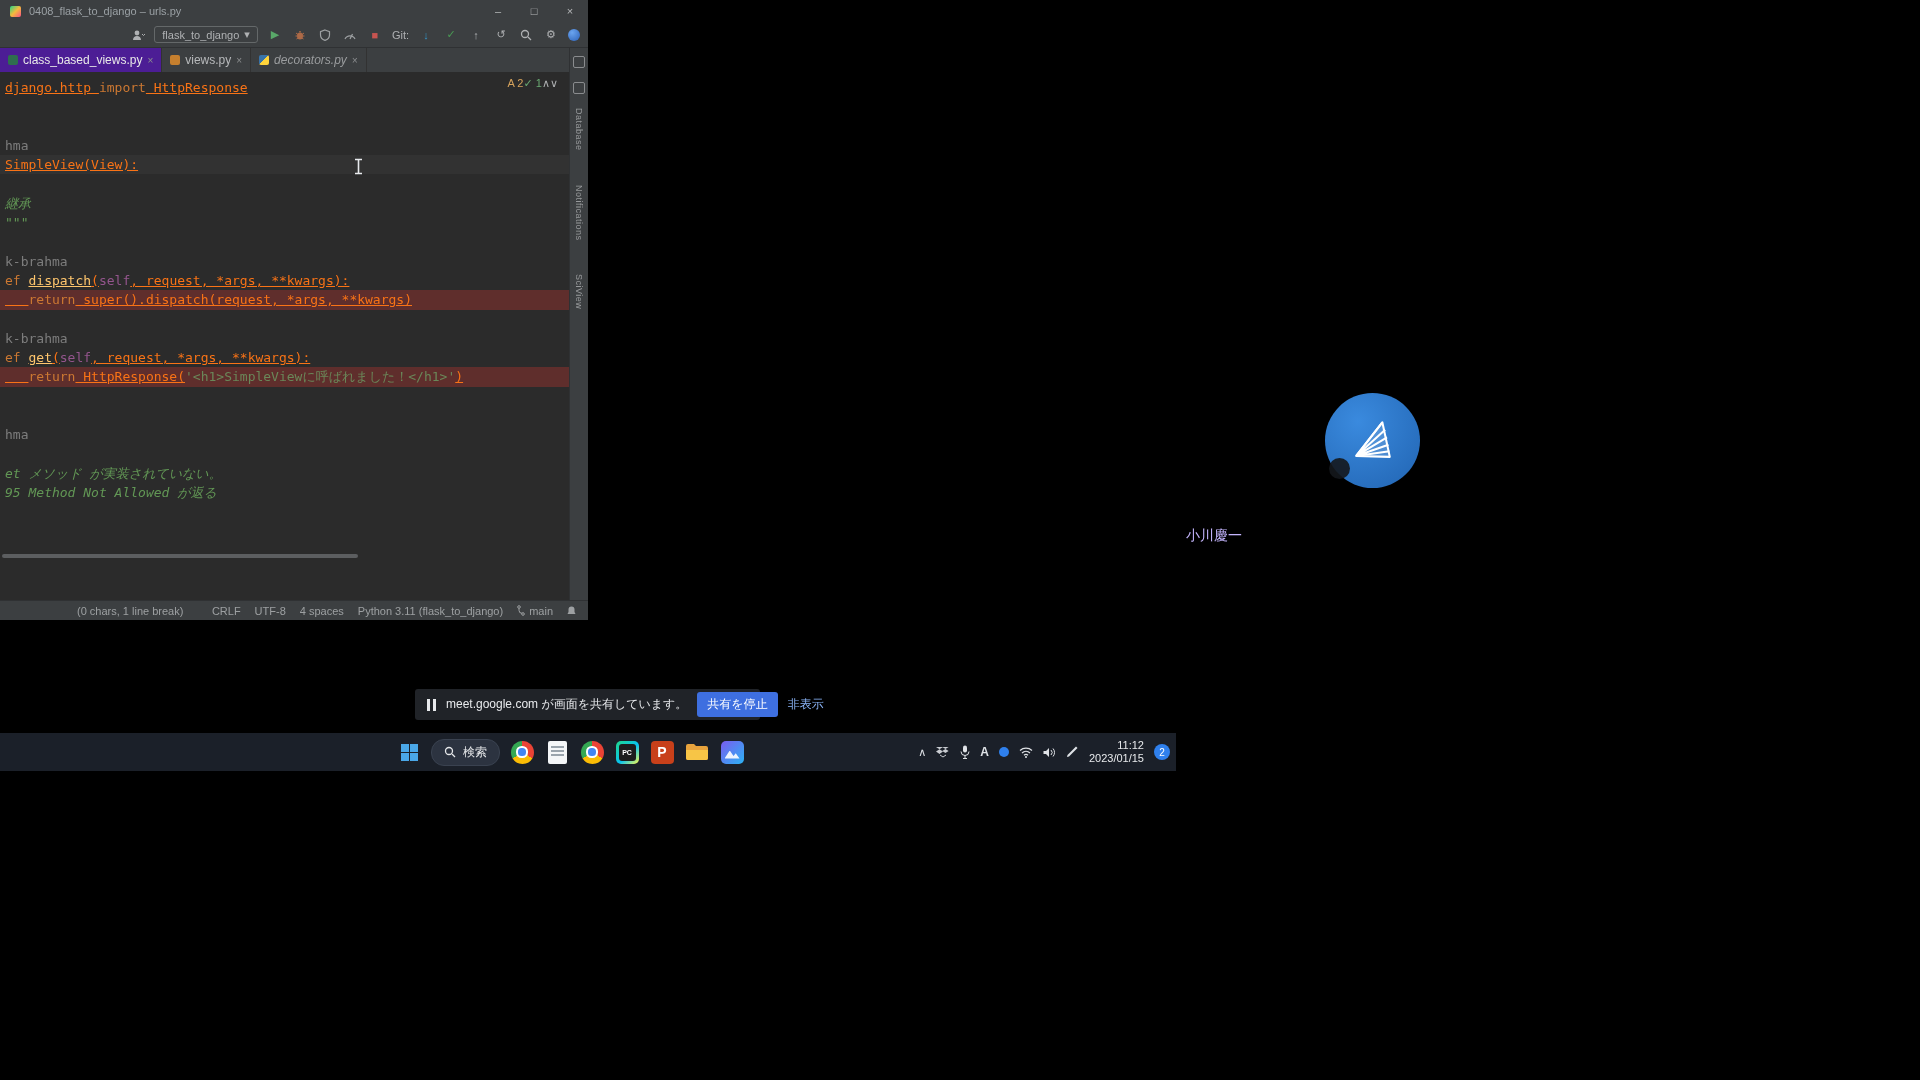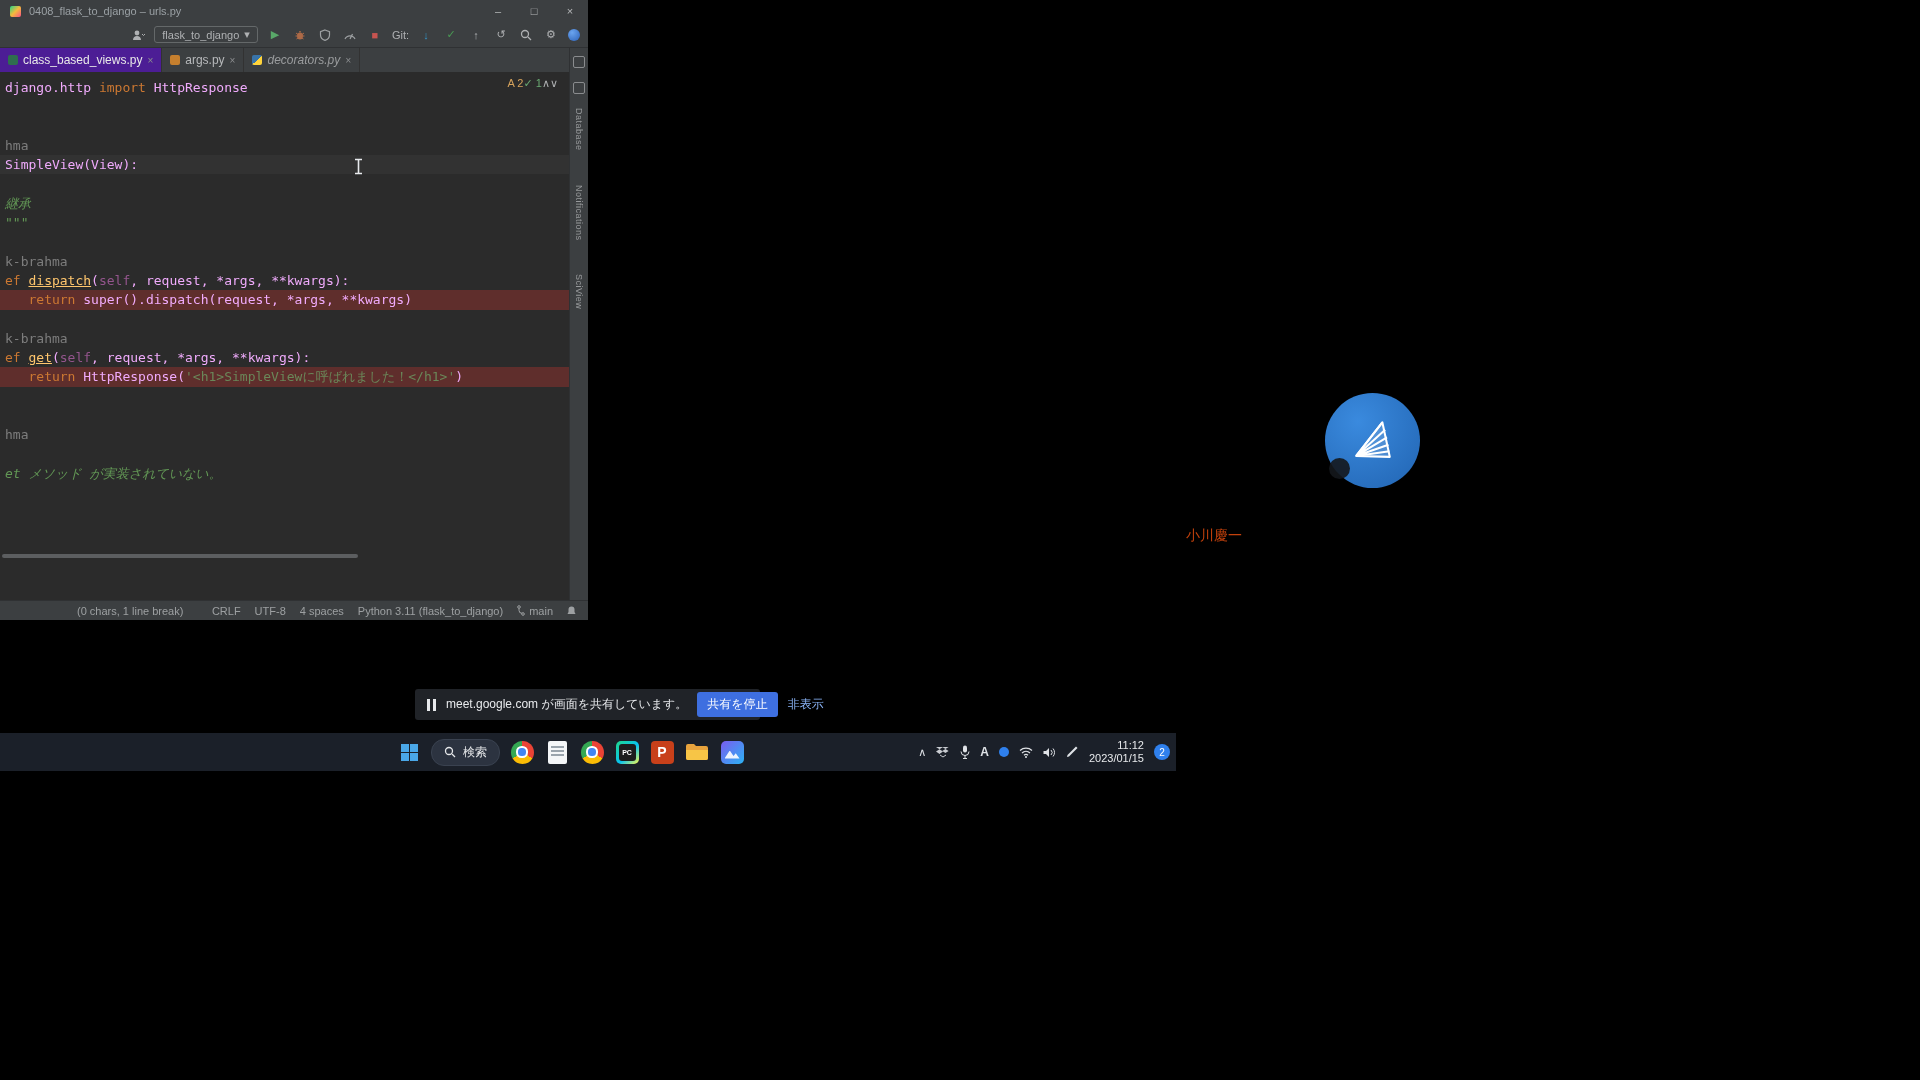--- a/index.html
+++ b/index.html
@@ -46,21 +46,21 @@
   .py-tabs{height:24px;background:#3c3f41;display:flex;align-items:stretch;font-size:12px;color:#b7b9bb;}
   .py-tab{display:flex;align-items:center;gap:5px;padding:0 8px;border-right:1px solid #323232;}
   .py-tab.active{background:#4c1d95;color:#e8e8e8;}
   .py-tab .x{color:#8b8d8f;font-size:10px;}
   .fico{width:10px;height:10px;border-radius:2px;flex:none;}
   .py-editor{position:relative;width:588px;height:528px;background:#2b2b2b;overflow:hidden;}
   .code{padding-top:6px;font-family:"DejaVu Sans Mono",monospace;font-size:13px;}
   .code-line{height:19.3px;line-height:19.3px;padding-left:5px;white-space:pre;color:#a9b7c6;}
   .code-line.hl{background:#5f2e2c;}
   .code-line.cur{background:#323232;}
-  .tok-plain{color:#f0abfc;} .tok-kw{color:#cc7832;} .tok-fn{color:#ffc66d;text-decoration:underline;}
+  .tok-plain{color:#f97316;text-decoration:underline;} .tok-kw{color:#cc7832;} .tok-fn{color:#ffc66d;text-decoration:underline;}
   .tok-str{color:#6a8759;} .tok-com{color:#7d7d7d;} .tok-doc{color:#629755;font-style:italic;}
   .tok-self{color:#94558d;}
   .inspect{position:absolute;top:5px;right:30px;display:flex;align-items:flex-start;
            font-size:11px;color:#afb1b3;font-family:"Liberation Sans",sans-serif;}
   .mark{position:absolute;right:2px;width:6px;height:3px;border-radius:1px;}
   .hscroll{position:absolute;left:2px;top:482px;width:356px;height:4px;background:#5c5e60;border-radius:2px;}
   .py-stripe{position:absolute;right:0;top:48px;width:19px;height:552px;background:#3c3f41;border-left:1px solid #2f3133;
              display:flex;flex-direction:column;align-items:center;padding-top:8px;box-sizing:border-box;}
   .stripe-ic{width:10px;height:10px;border:1px solid #8a8c8e;border-radius:2px;margin-bottom:14px;}
   .vlabel{writing-mode:vertical-rl;font-size:9px;color:#989a9c;letter-spacing:.5px;margin-bottom:34px;}
@@ -101,21 +101,21 @@
           background:#fff;clip-path:polygon(0 100%,35% 0,60% 70%,75% 35%,100% 100%);opacity:.9;}
   .tb-tray{position:absolute;right:6px;top:0;height:38px;display:flex;align-items:center;gap:10px;color:#dfe2e6;font-size:11px;}
   .clock{text-align:right;line-height:13px;font-size:11px;color:#e8eaec;}
   .badge{width:16px;height:16px;border-radius:50%;background:#2f80ed;color:#fff;font-size:10px;
          display:flex;align-items:center;justify-content:center;}
 
   
   #avatar{left:1325px;top:393px;width:95px;height:95px;border-radius:50%;
           background:radial-gradient(circle at 35% 30%,#3a8ade,#2164b2);display:flex;align-items:center;justify-content:center;}
   #audio-ind{left:1329px;top:458px;width:21px;height:21px;border-radius:50%;background:#14171c;opacity:.9;}
-  #participant-name{left:1186px;top:527px;font-size:14px;color:#c2410c;text-shadow:0 1px 2px rgba(0,0,0,.8);}
+  #participant-name{left:1186px;top:527px;font-size:14px;color:#c4b5fd;text-shadow:0 1px 2px rgba(0,0,0,.8);}
 
   #ibeam{left:353px;top:158px;z-index:60;}
 </style>
 </head>
 <body>
 
 <div class="abs" id="chrome-win">
   <div class="tabstrip">
     <div class="ctab" style="margin-left:8px;">
       <span class="meet-favicon"></span>
@@ -214,21 +214,21 @@
     <span class="blue-ball"></span>
   </div>
   <div class="py-tabs">
     <div class="py-tab active">
       <span class="fico" style="background:#2f6e4f;"></span>
       <span>class_based_views.py</span>
       <span class="x">×</span>
     </div>
     <div class="py-tab">
       <span class="fico" style="background:#c57f2e;"></span>
-      <span>args.py</span>
+      <span>views.py</span>
       <span class="x">×</span>
     </div>
     <div class="py-tab" style="font-style:italic;color:#9a9c9e;">
       <span class="fico" style="background:linear-gradient(135deg,#3873a9 50%,#ffd43b 50%);"></span>
       <span>decorators.py</span>
       <span class="x">×</span>
     </div>
     <span style="margin-left:auto;align-self:center;padding:0 8px;color:#9a9c9e;">⋮</span>
   </div>
   <div class="py-editor">
@@ -247,20 +247,21 @@
         <div class="code-line hl"><span class="tok-plain">   </span><span class="tok-kw">return</span><span class="tok-plain"> super().dispatch(request, *args, **kwargs)</span></div>
         <div class="code-line"></div>
         <div class="code-line"><span class="tok-com">k-brahma</span></div>
         <div class="code-line"><span class="tok-kw">ef </span><span class="tok-fn">get</span><span class="tok-plain">(</span><span class="tok-self">self</span><span class="tok-plain">, request, *args, **kwargs):</span></div>
         <div class="code-line hl"><span class="tok-plain">   </span><span class="tok-kw">return</span><span class="tok-plain"> HttpResponse(</span><span class="tok-str">'&lt;h1&gt;SimpleViewに呼ばれました！&lt;/h1&gt;'</span><span class="tok-plain">)</span></div>
         <div class="code-line"></div>
         <div class="code-line"></div>
         <div class="code-line"><span class="tok-com">hma</span></div>
         <div class="code-line"></div>
         <div class="code-line"><span class="tok-doc">et メソッド が実装されていない。</span></div>
+        <div class="code-line"><span class="tok-doc">95 Method Not Allowed が返る</span></div>
       </div>
     <div class="inspect">
       <span style="color:#d6a35c;">A 2</span>
       <span style="color:#6aab73;">✓ 1</span>
       <span>∧</span>
       <span>∨</span>
     </div>
     <div class="mark" style="top:10px;background:#c7a74b;"></div>
     <div class="mark" style="top:16px;background:#c7a74b;"></div>
     <div class="mark" style="top:62px;background:#72903f;"></div>

